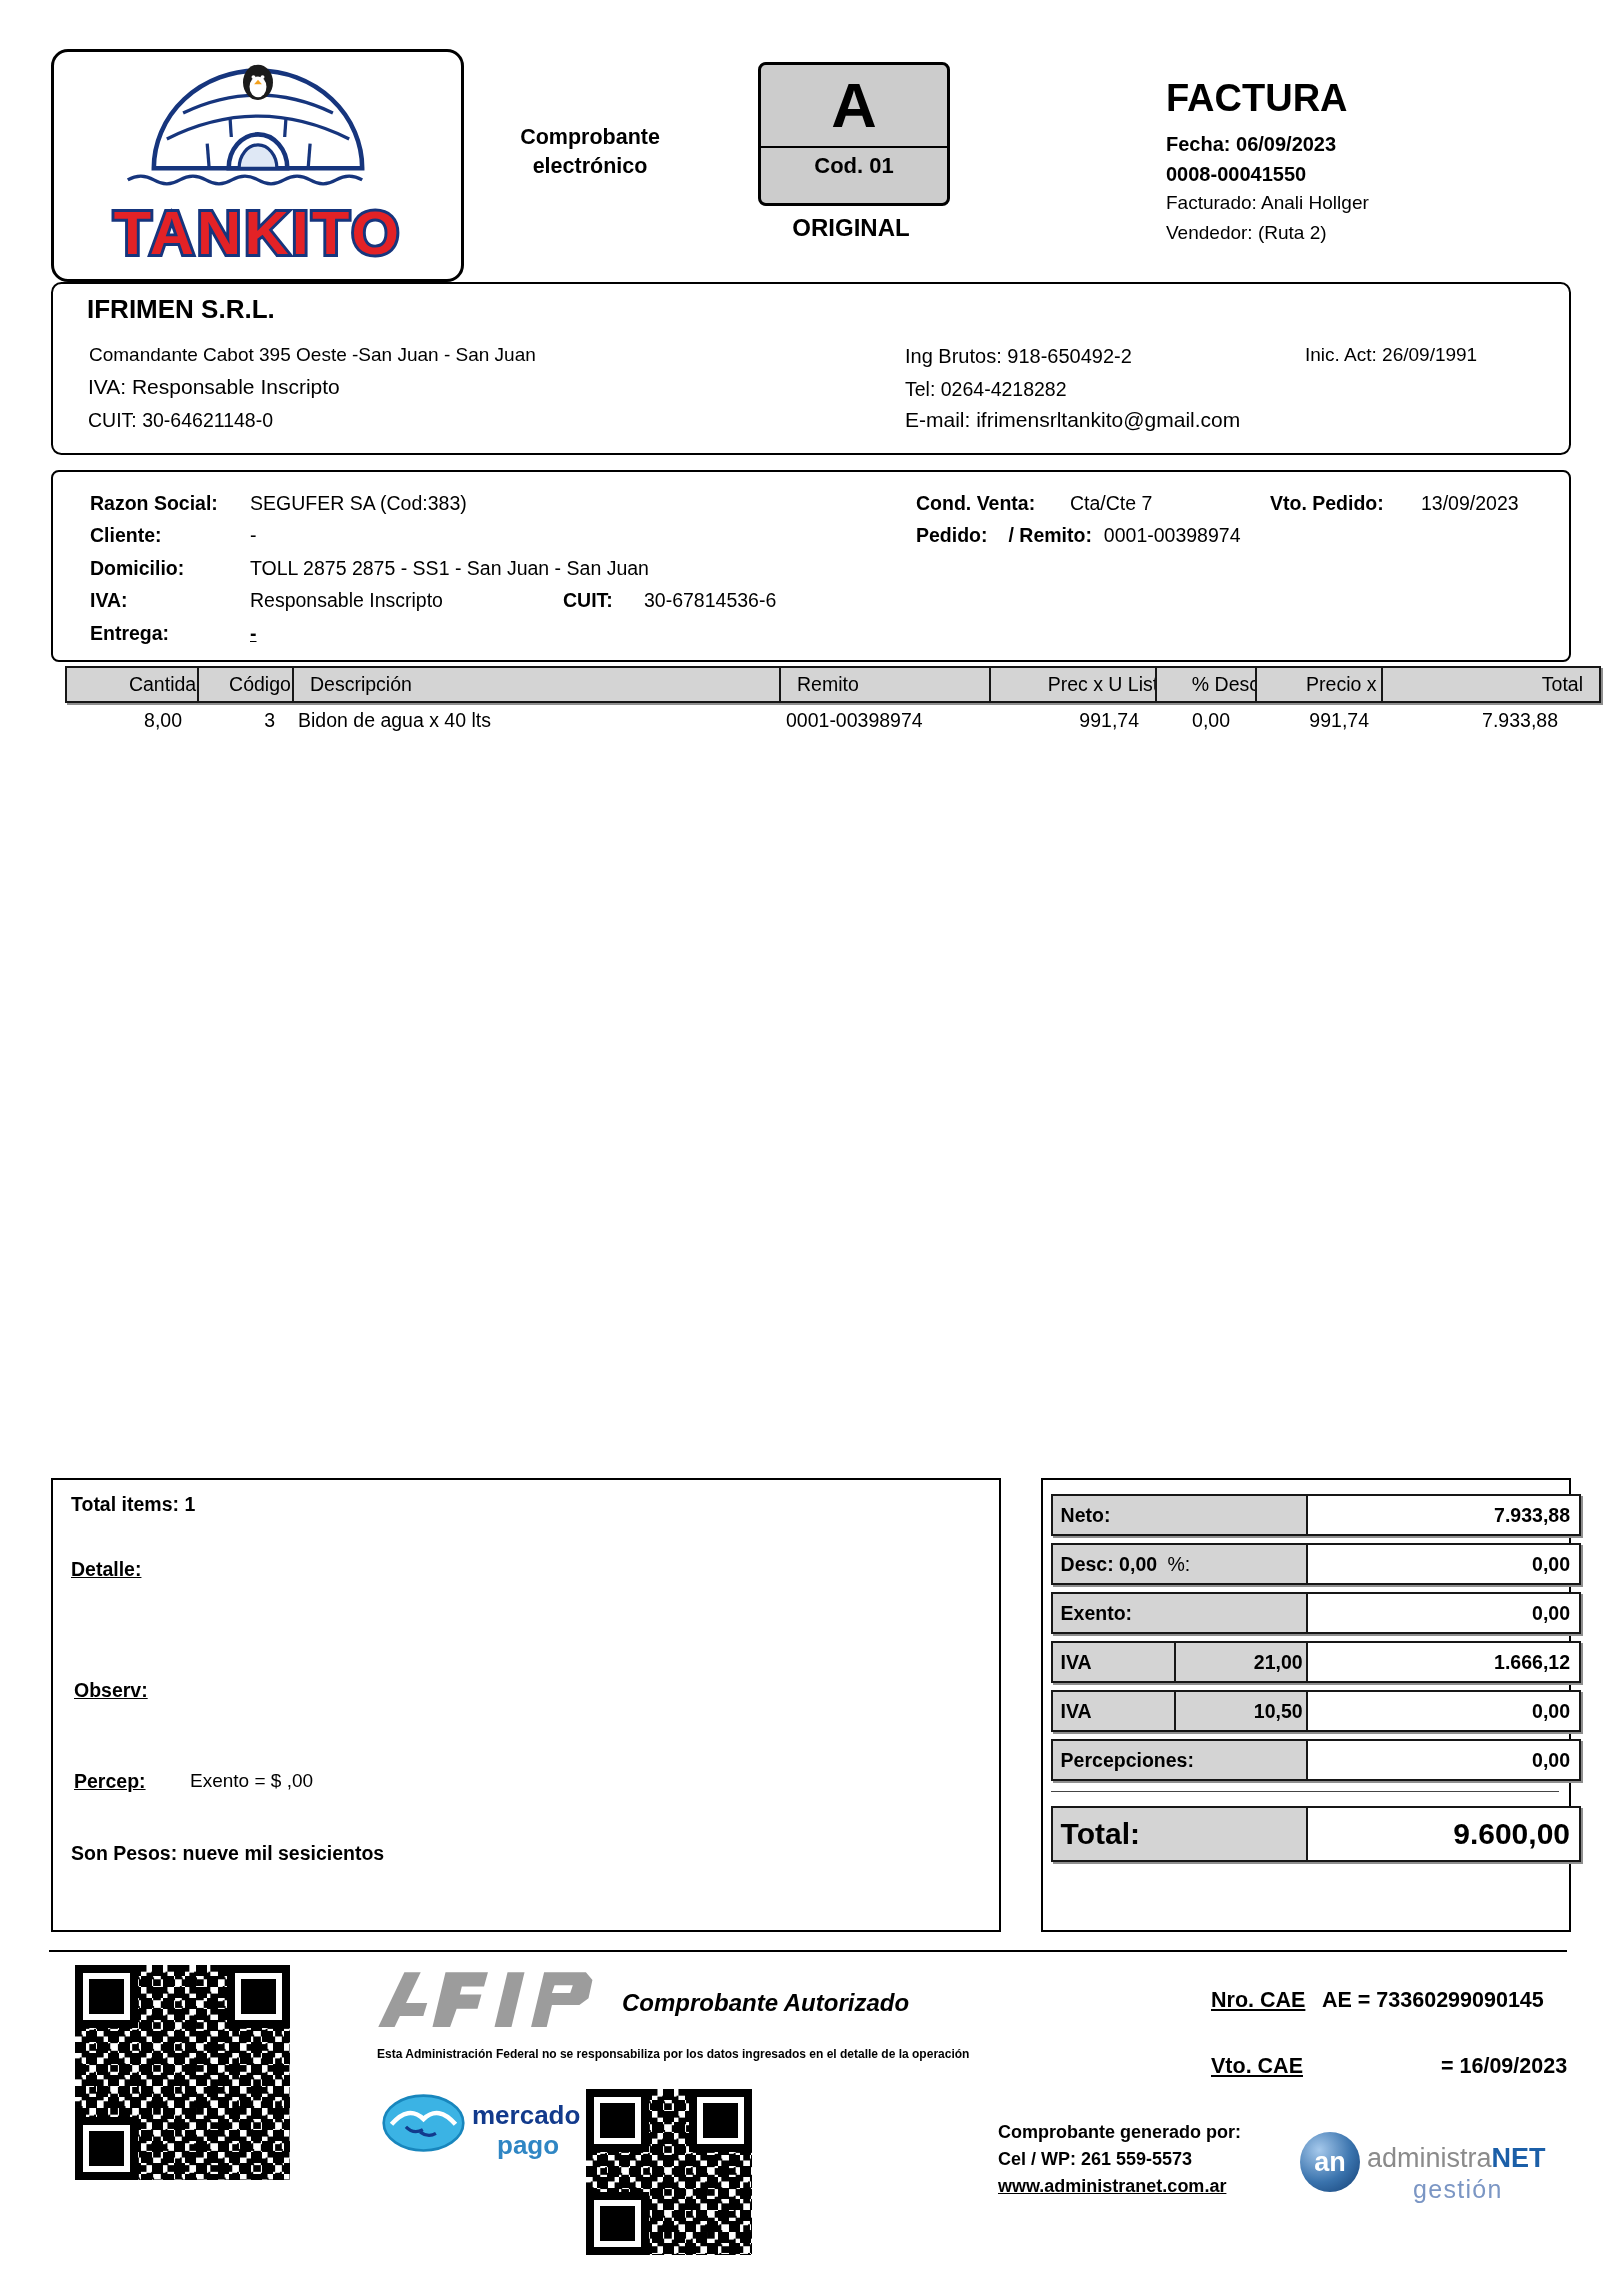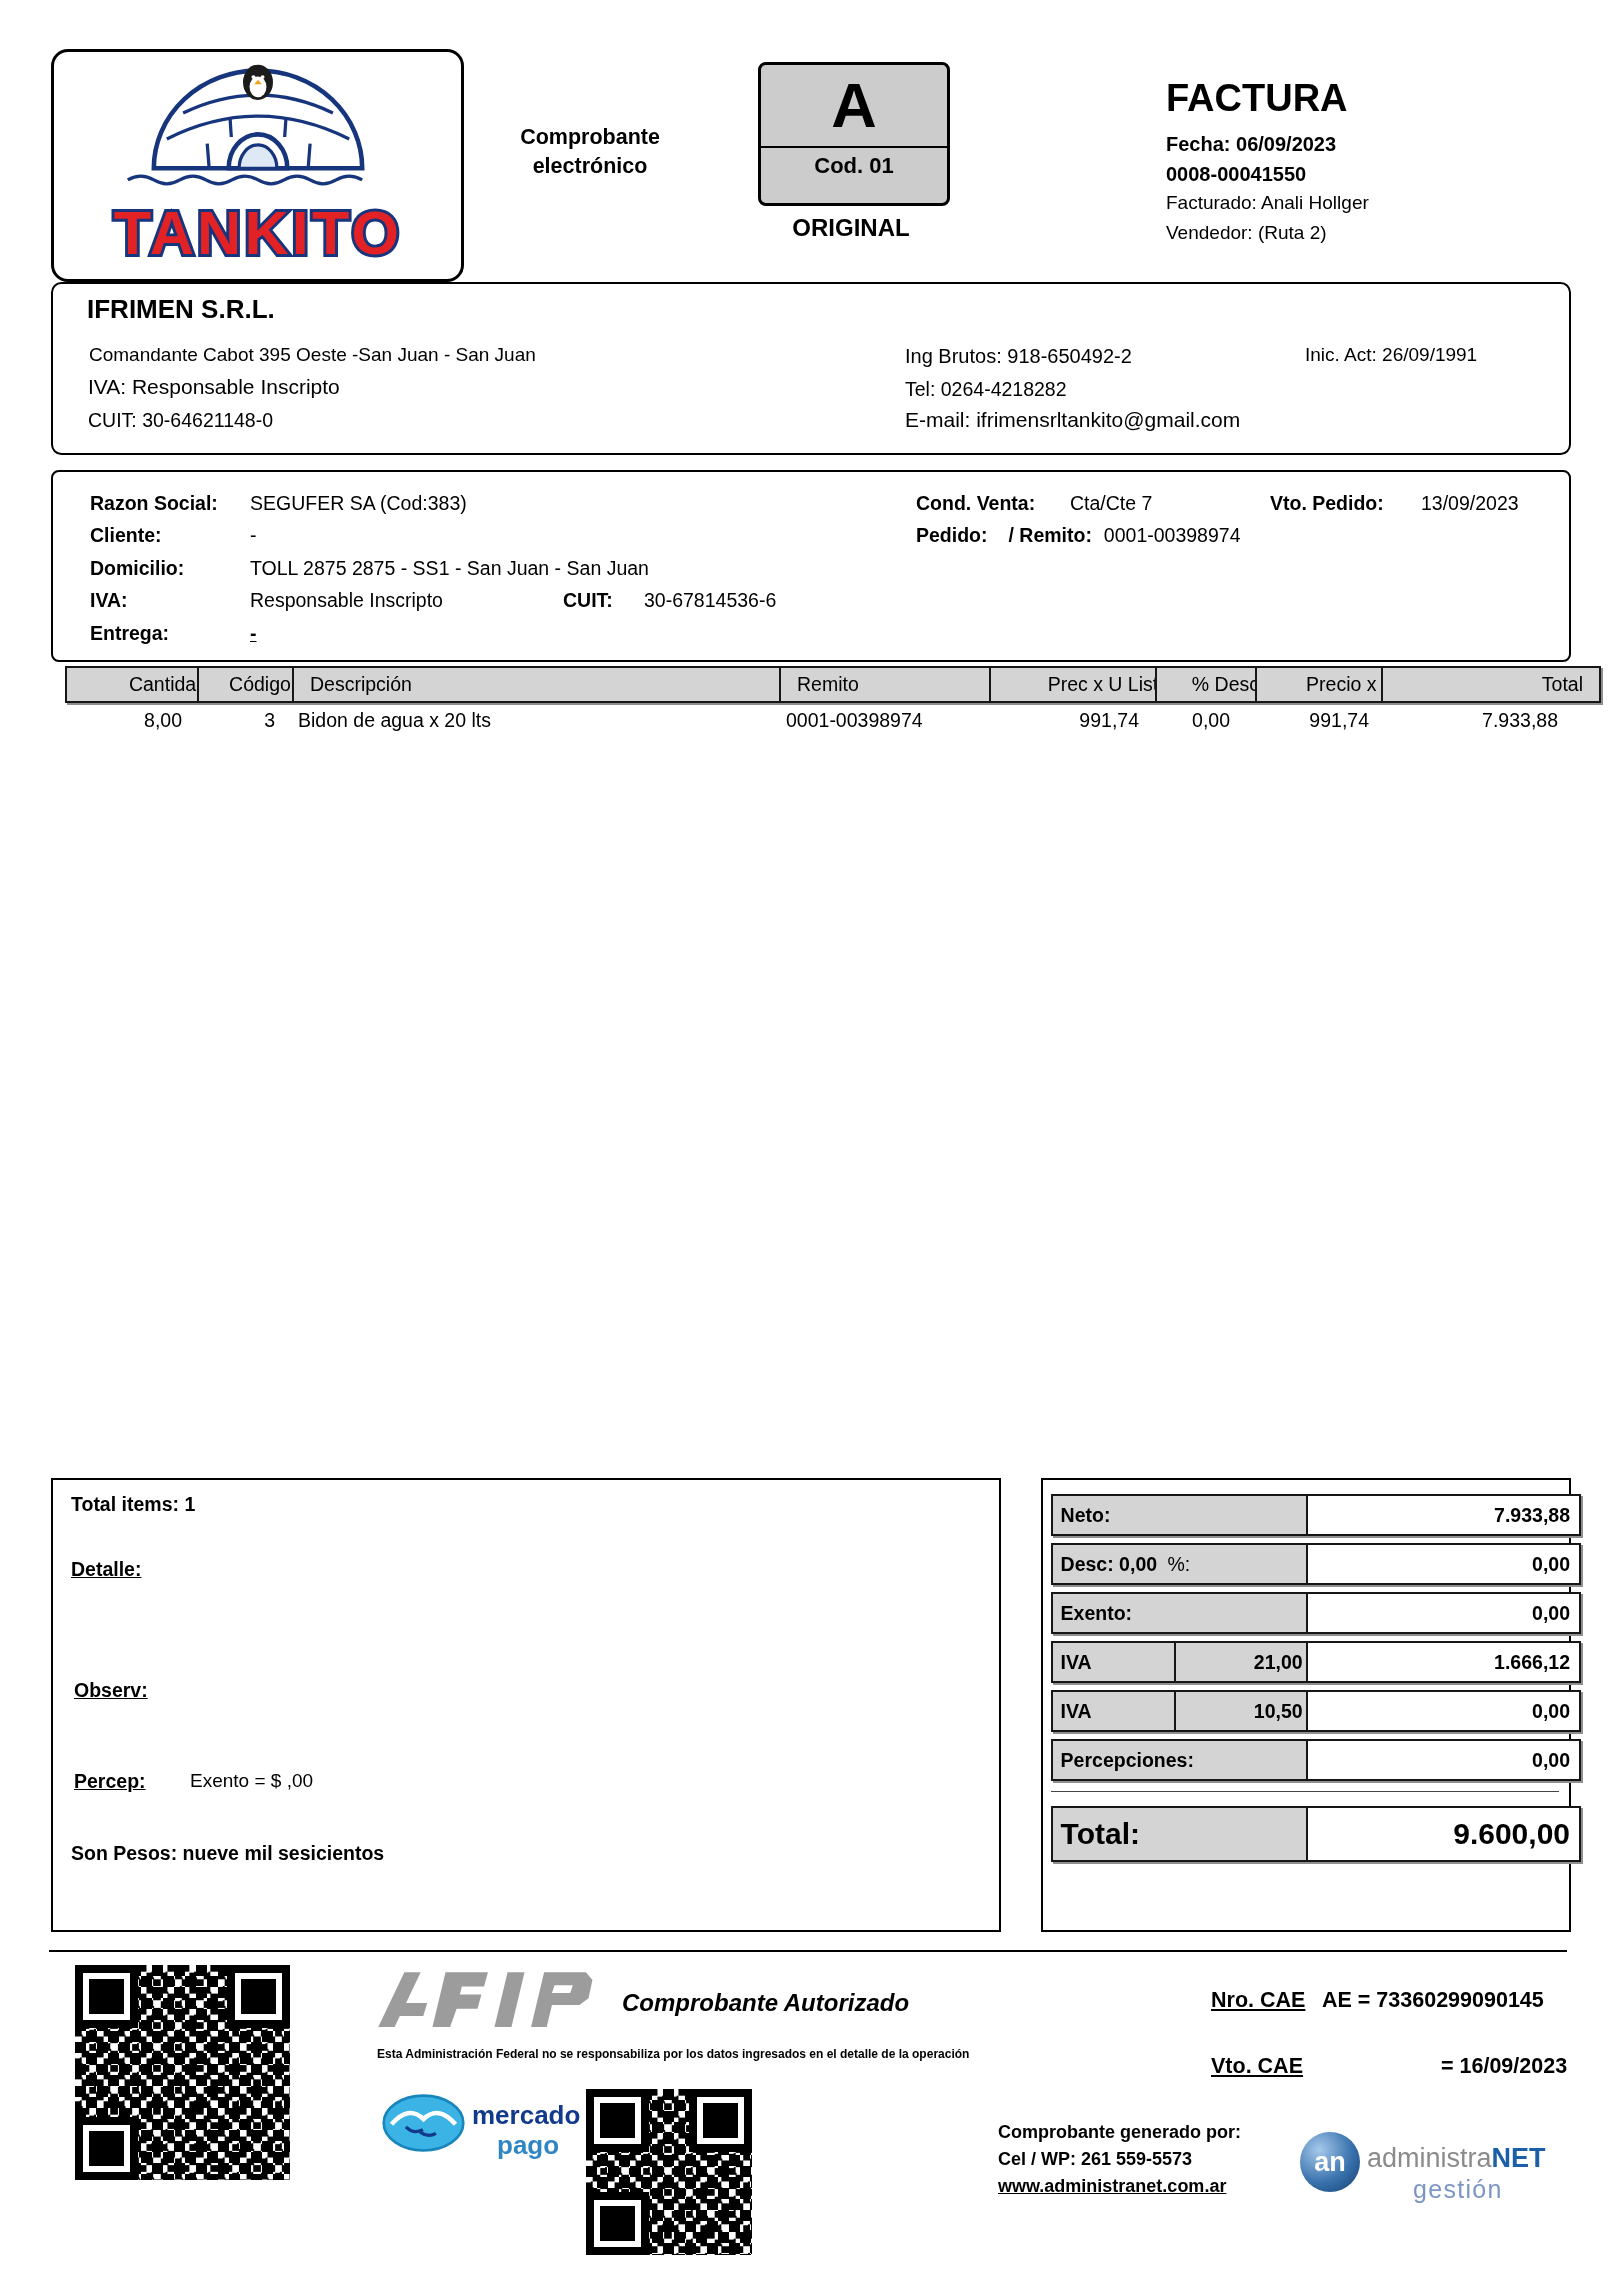--- a/index.html
+++ b/index.html
@@ -145,21 +145,21 @@
   <div class="th" style="left:292px;width:484px;">Descripción</div>
   <div class="th" style="left:779px;width:201px;">Remito</div>
   <div class="th r" style="left:989px;width:162px;">Prec x U Lista</div>
   <div class="th r" style="left:1155px;width:86px;">% Desc</div>
   <div class="th r" style="left:1255px;width:123px;">Precio x U</div>
   <div class="th r" style="left:1381px;width:184px;">Total</div>
 
   <div>
     <div class="td r" style="left:65px;width:117px;">8,00</div>
     <div class="td r" style="left:197px;width:78px;">3</div>
-    <div class="td" style="left:298px;">Bidon de agua x 20 lts</div>
+    <div class="td" style="left:298px;">Bidon de agua x 40 lts</div>
     <div class="td" style="left:786px;">0001-00398974</div>
     <div class="td r" style="left:989px;width:150px;">991,74</div>
     <div class="td r" style="left:1155px;width:75px;">0,00</div>
     <div class="td r" style="left:1255px;width:114px;">991,74</div>
     <div class="td r" style="left:1381px;width:177px;">7.933,88</div>
   </div>
 
   <div class="abs" style="left:51px;top:1478px;width:946px;height:450px;border:2.6px solid #000;">
     <div class="abs b" style="left:18px;top:13px;font-size:19.5px;">Total items: 1</div>
     <div class="abs b u" style="left:18px;top:78px;font-size:19.5px;">Detalle:</div>

